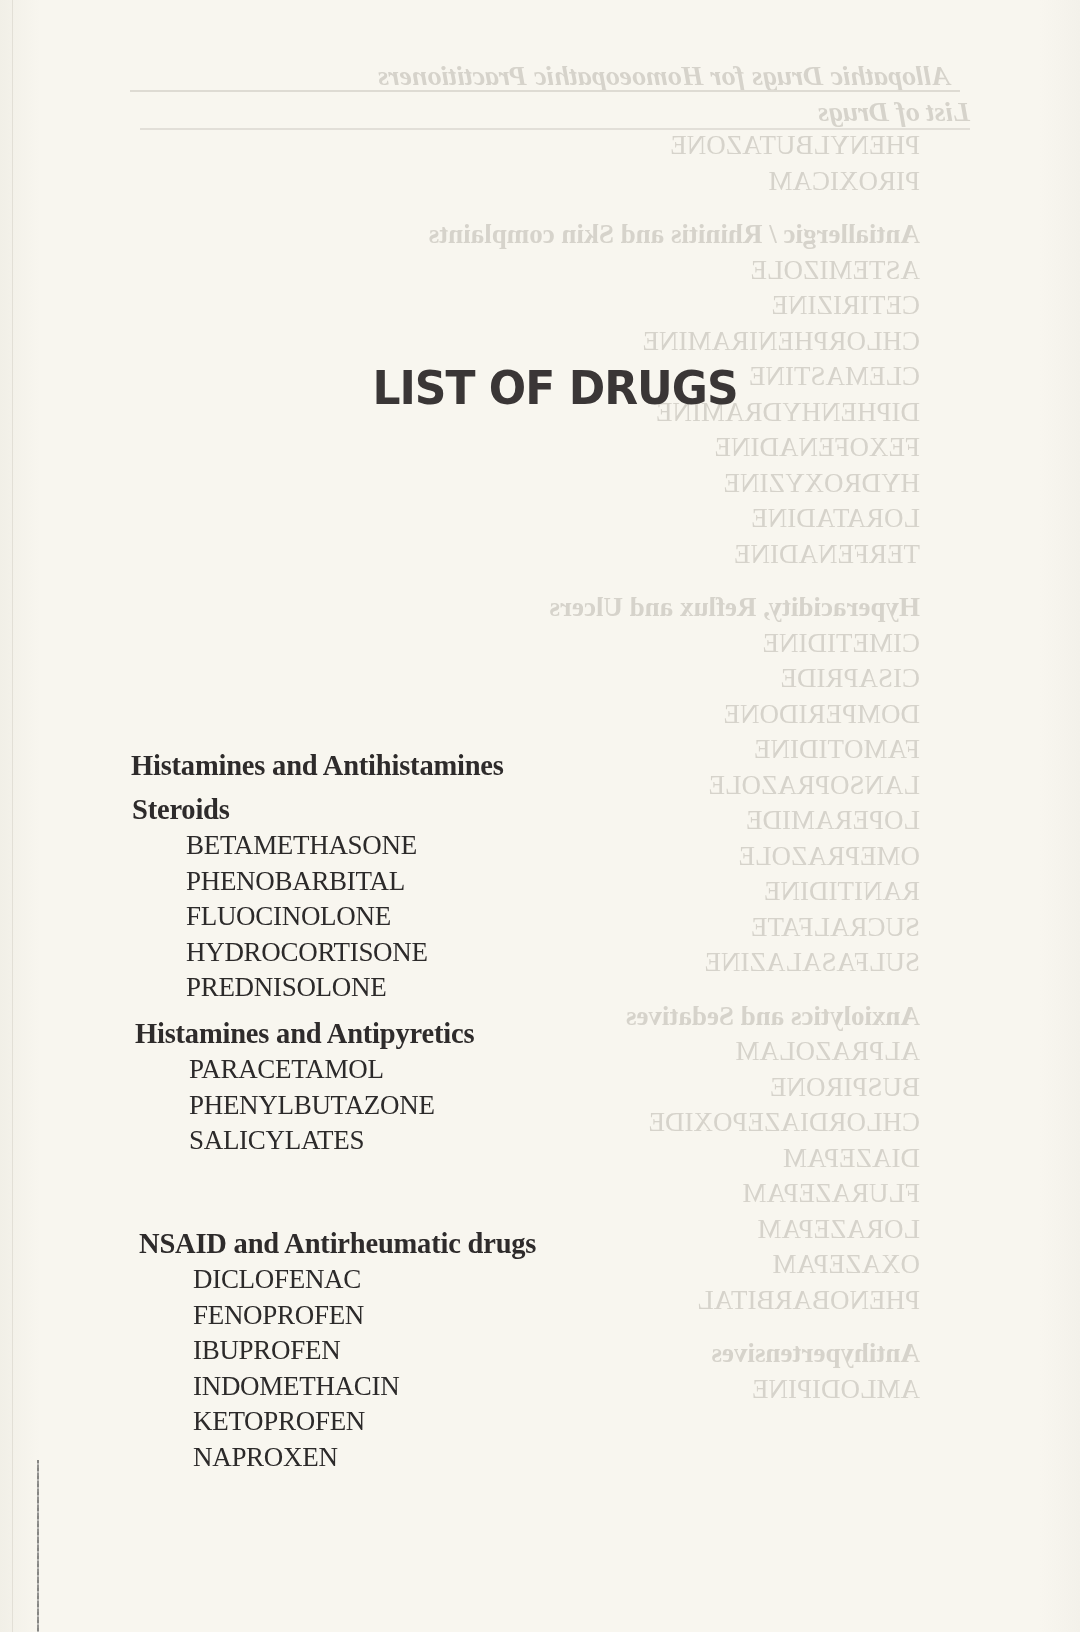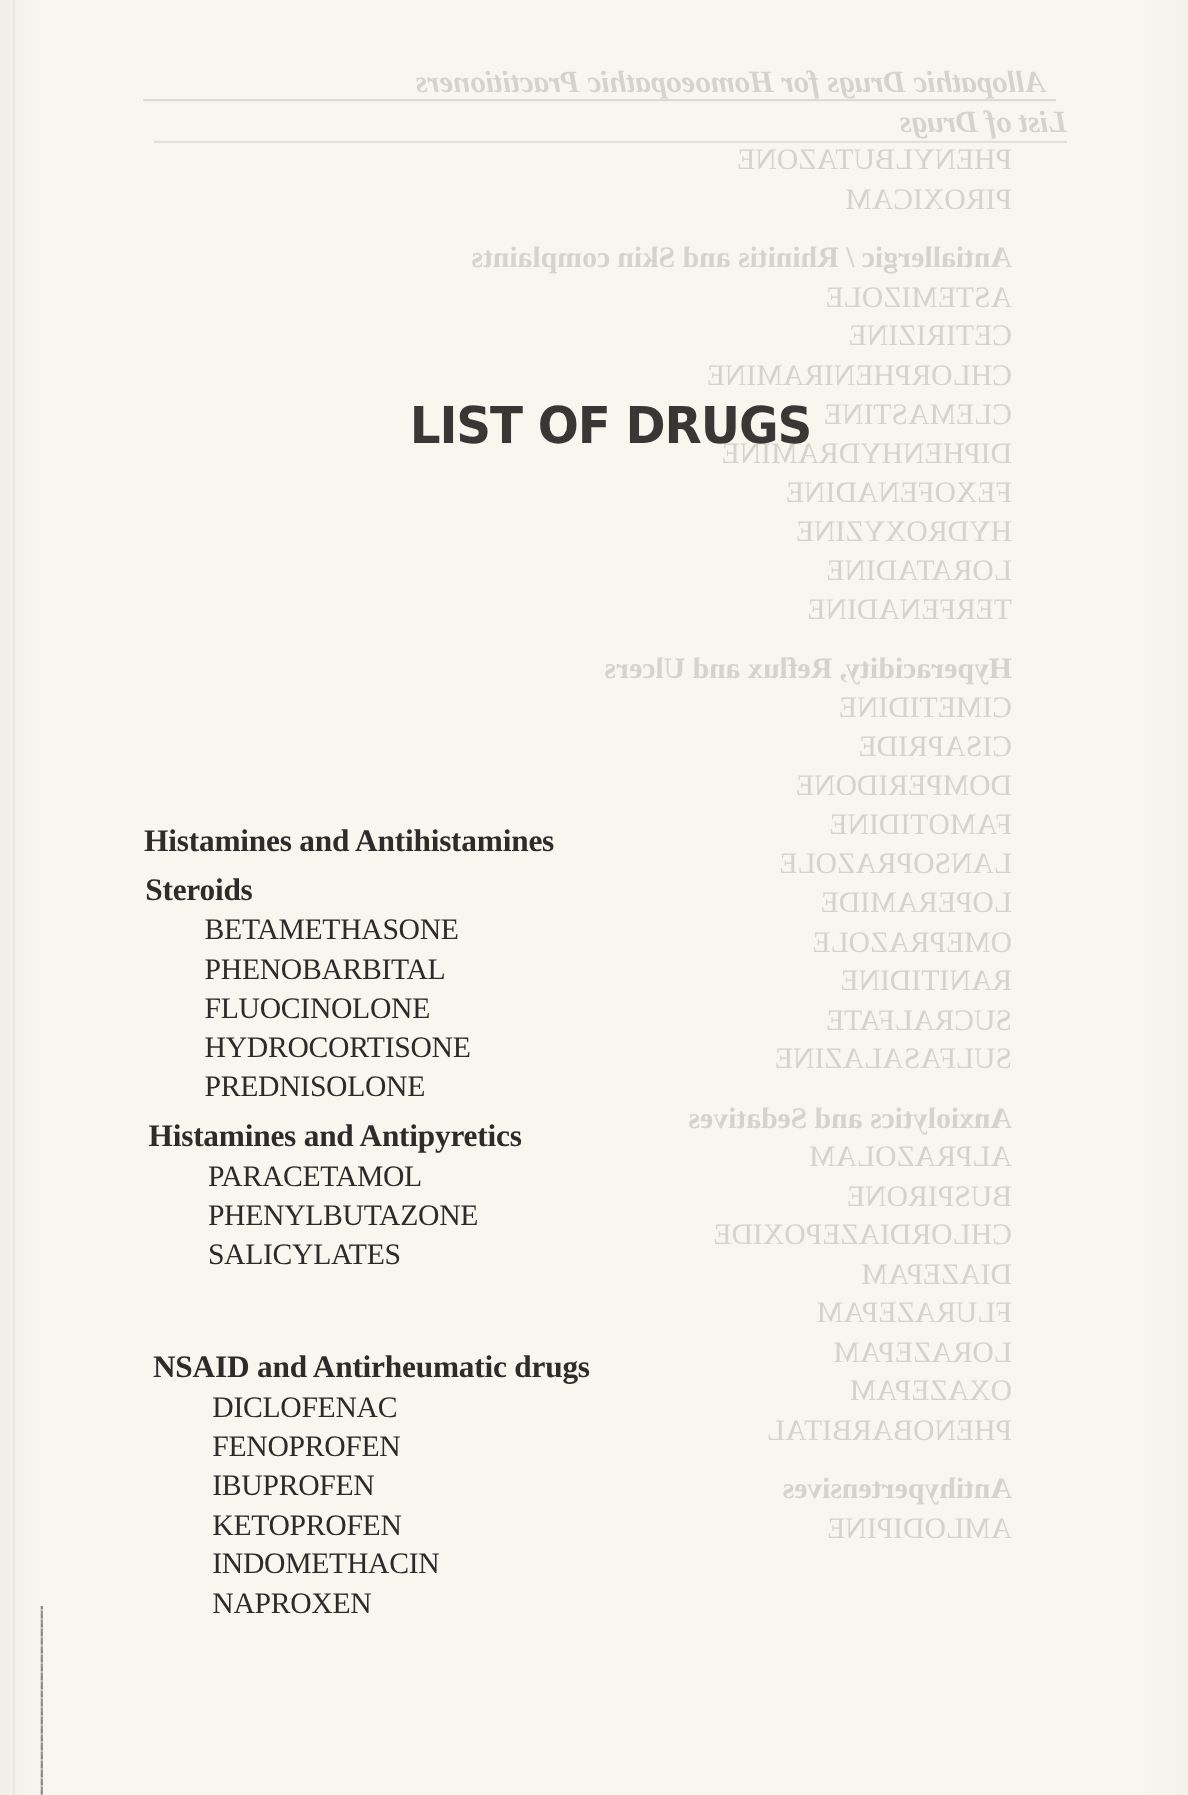--- a/index.html
+++ b/index.html
@@ -133,18 +133,18 @@
       <li>SALICYLATES</li>
     </ul>
   </div>
 
   <div class="section" style="left:139px; top:1226px;">
     <h2>NSAID and Antirheumatic drugs</h2>
     <ul>
       <li>DICLOFENAC</li>
       <li>FENOPROFEN</li>
       <li>IBUPROFEN</li>
+      <li>INDOMETHACIN</li>
       <li>KETOPROFEN</li>
-      <li>INDOMETHACIN</li>
       <li>NAPROXEN</li>
     </ul>
   </div>
 </div>
 
 </body></html>

